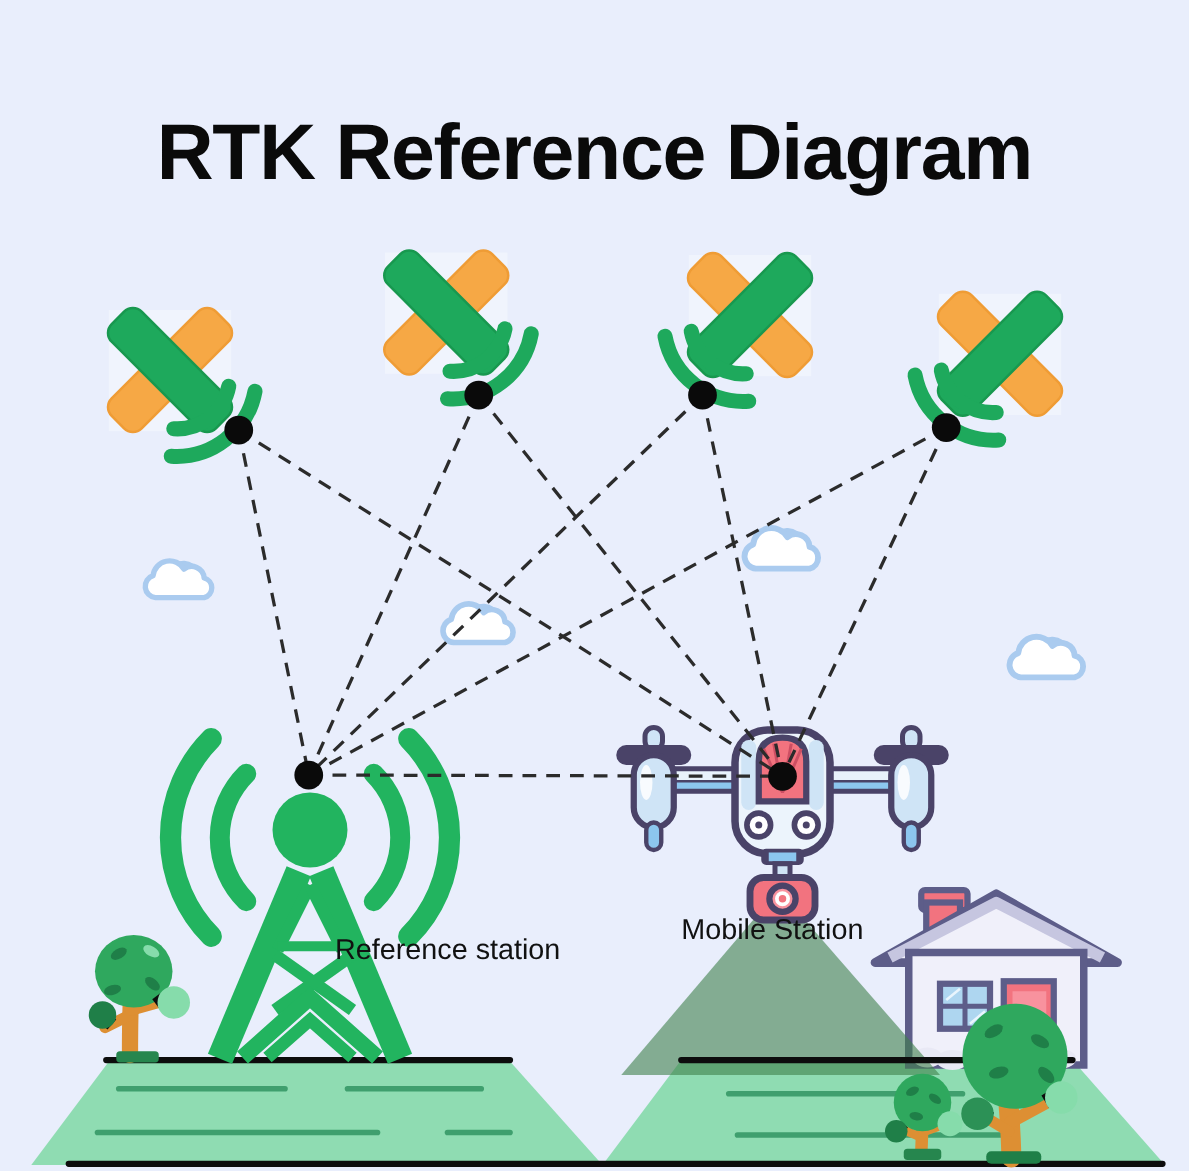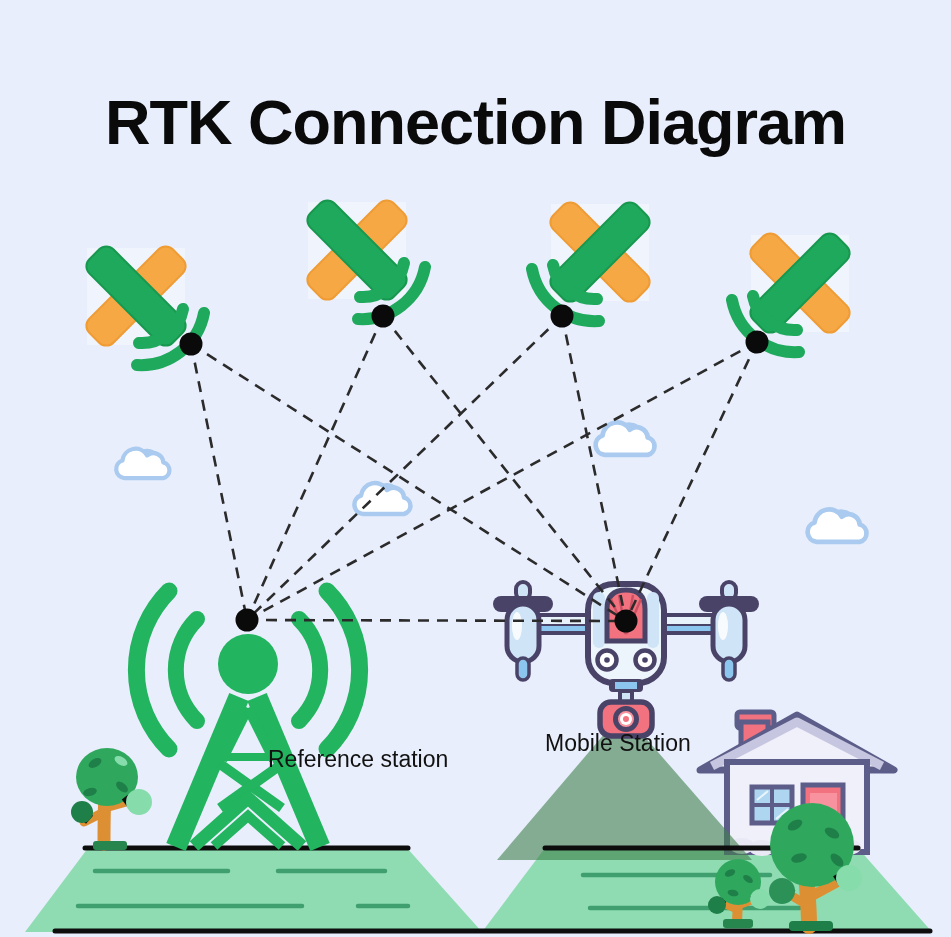--- a/index.html
+++ b/index.html
@@ -20,21 +20,21 @@
   .hilldash{stroke:#3f9f6e;stroke-width:4.5;stroke-linecap:round;}
   .groundline{stroke:#0d0d0d;stroke-width:5;stroke-linecap:round;}
   .cloud-main{fill:#ffffff;stroke:#aacbef;stroke-width:4.5;stroke-linejoin:round;}
   .cloud-back{fill:none;stroke:#aacbef;stroke-width:4.5;stroke-linecap:round;}
   .outline{stroke:#4a4368;}
 </style>
 </head>
 <body>
 
 <div class="stage">
-<h1 class="title">RTK Connection Diagram</h1>
+<h1 class="title">RTK Reference Diagram</h1>
 
 <svg width="951" height="937" viewBox="0 0 951 937">
 
   <defs>
     <g id="cloud-shape">
       <path class="cloud-back" d="M26,16 a12,12 0 0 1 22,1 a9,9 0 0 1 2,17"></path>
       <path class="cloud-main" d="M13,38 a9.5,9.5 0 0 1 -2,-18.5 a14,14 0 0 1 26,-5.5 a10.5,10.5 0 0 1 17,7.5 a8.5,8.5 0 0 1 0,16.5 z"></path>
     </g>
     <g id="satellite-shape">
       <rect x="-49" y="-48" width="98" height="97" fill="rgba(255,255,255,0.35)"></rect>

